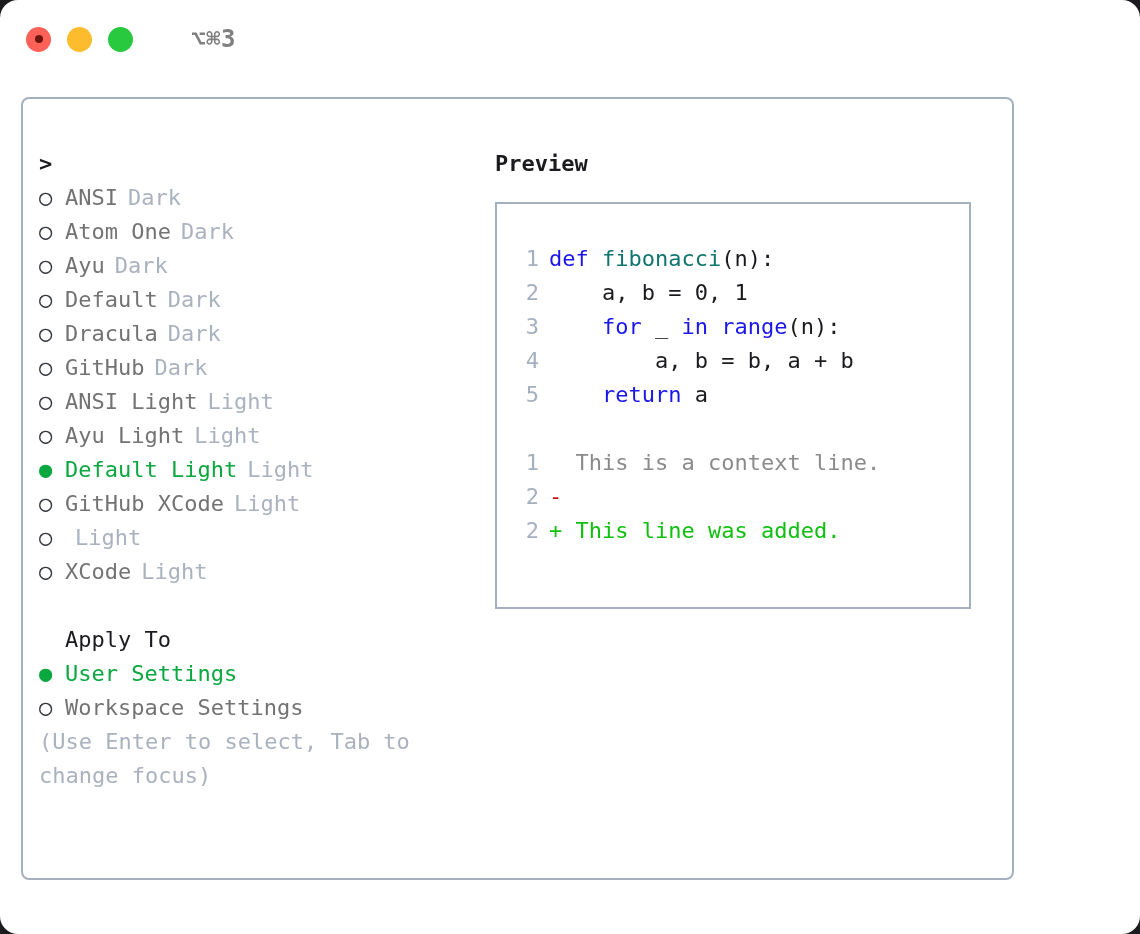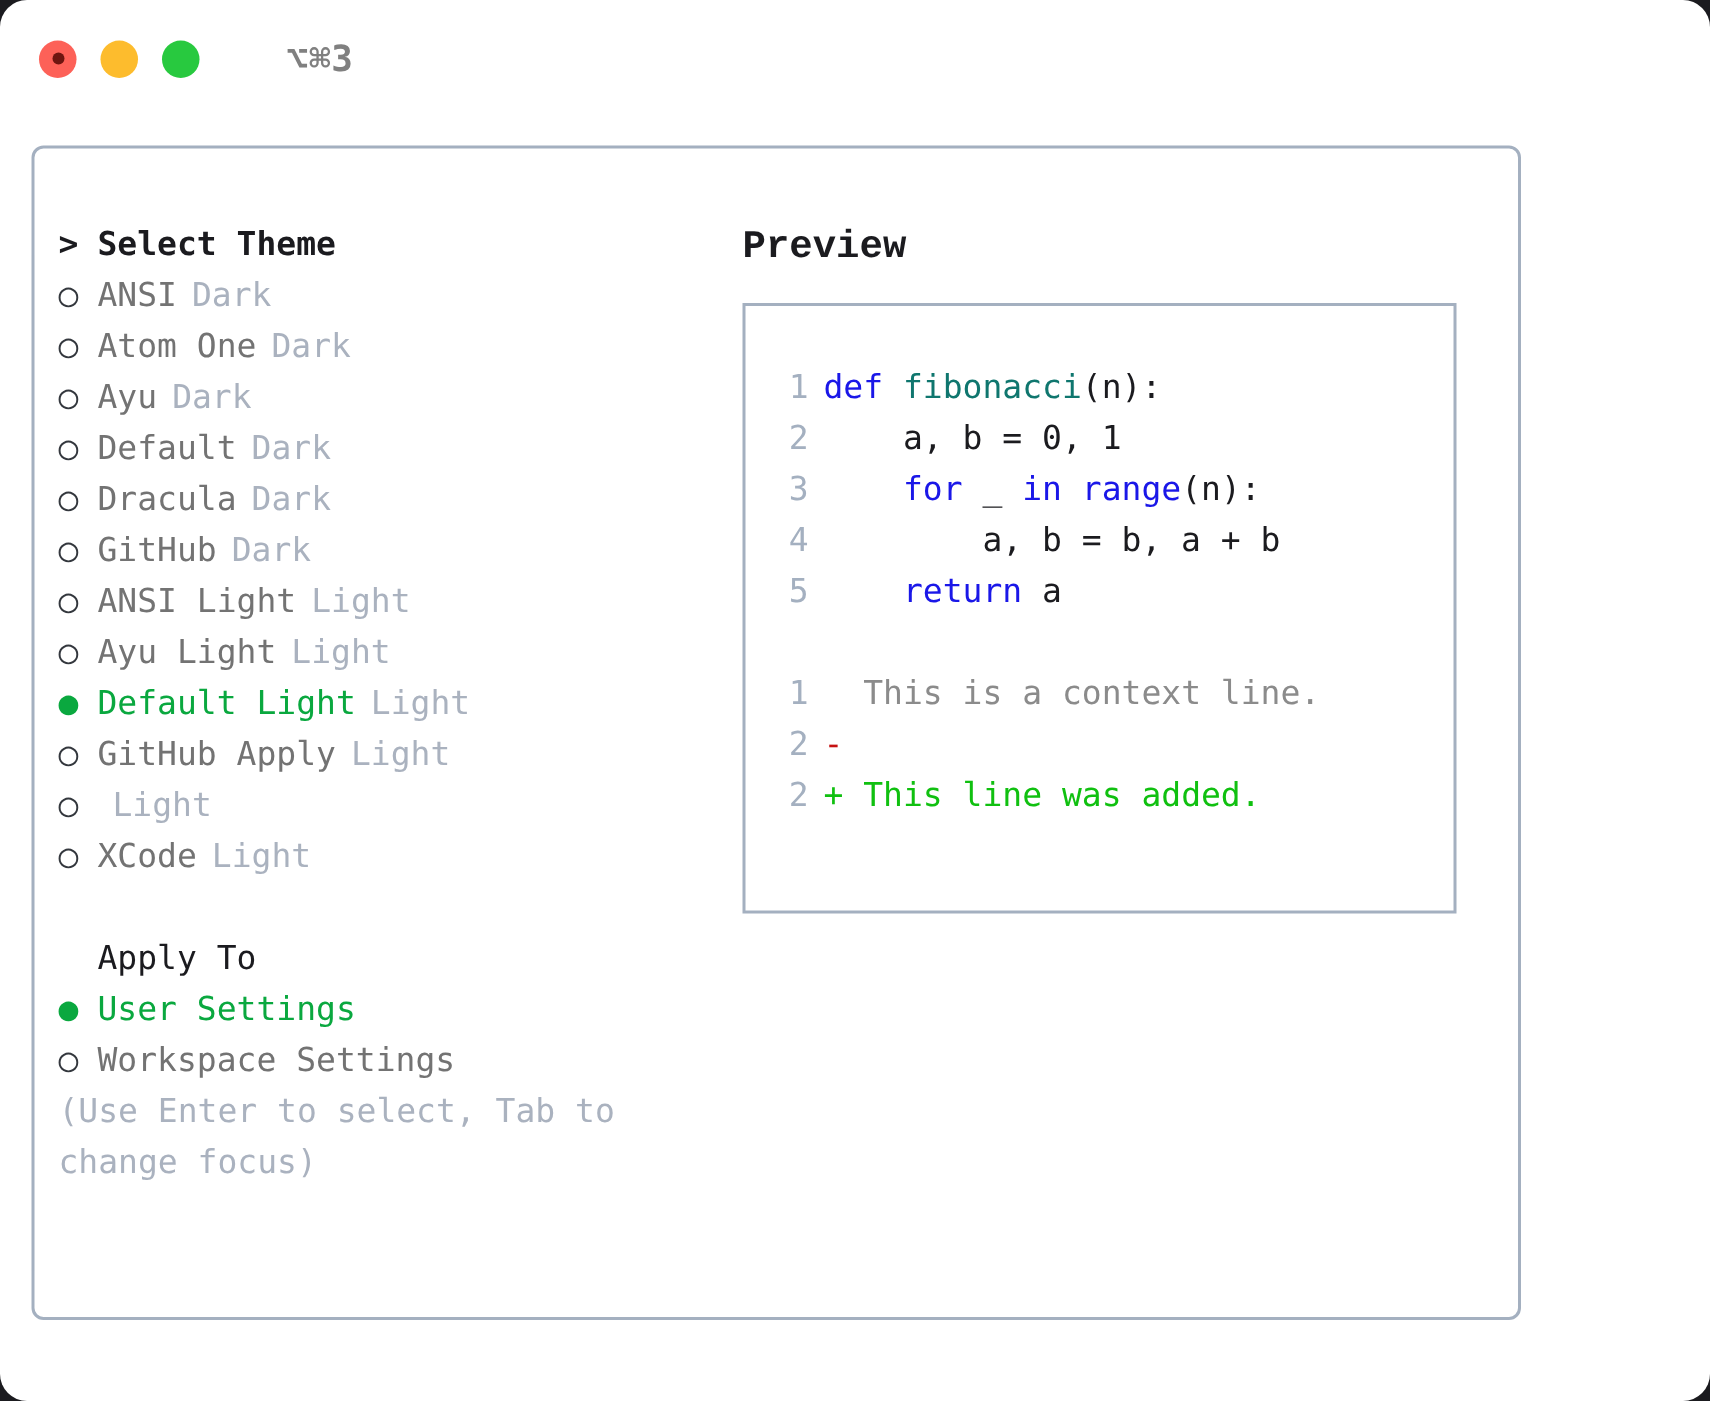--- a/index.html
+++ b/index.html
@@ -115,26 +115,25 @@
     width: 408px;
     white-space: pre-wrap;
   }
 
   
   #right-col {
     flex: 1;
     padding: 48px 0 0 2px;
   }
   #preview-title {
-    font-size: 26px;
+    font-size: 22px;
     font-weight: bold;
     color: #1b1b1f;
     line-height: 34px;
     white-space: pre;
-    font-family: Liberation Mono, monospace;
   }
   #code-box {
     margin-top: 21px;
     width: 476px;
     height: 407px;
     border: 2px solid #a4b0c0;
     background: #ffffff;
     padding: 38px 0 0 12px;
   }
   .code-line {
@@ -172,34 +171,33 @@
     <span id="shortcut">⌥⌘3</span>
   </div>
 
   <div id="panel">
     <div id="panel-inner">
 
       <div id="left-col">
 
         <div class="row header-row">
           <span class="marker">&gt;</span>
-          <span>Select Theme</span>
         </div>
 
         <div id="theme-items">
             <div class="row"><span class="marker off">○</span><span class="name">ANSI</span><span class="cat">Dark</span></div>
             <div class="row"><span class="marker off">○</span><span class="name">Atom One</span><span class="cat">Dark</span></div>
             <div class="row"><span class="marker off">○</span><span class="name">Ayu</span><span class="cat">Dark</span></div>
             <div class="row"><span class="marker off">○</span><span class="name">Default</span><span class="cat">Dark</span></div>
             <div class="row"><span class="marker off">○</span><span class="name">Dracula</span><span class="cat">Dark</span></div>
             <div class="row"><span class="marker off">○</span><span class="name">GitHub</span><span class="cat">Dark</span></div>
             <div class="row"><span class="marker off">○</span><span class="name">ANSI Light</span><span class="cat">Light</span></div>
             <div class="row"><span class="marker off">○</span><span class="name">Ayu Light</span><span class="cat">Light</span></div>
             <div class="row"><span class="marker on">●</span><span class="name sel">Default Light</span><span class="cat">Light</span></div>
-            <div class="row"><span class="marker off">○</span><span class="name">GitHub Apply</span><span class="cat">Light</span></div>
+            <div class="row"><span class="marker off">○</span><span class="name">GitHub XCode</span><span class="cat">Light</span></div>
             <div class="row"><span class="marker off">○</span><span class="cat">Light</span></div>
             <div class="row"><span class="marker off">○</span><span class="name">XCode</span><span class="cat">Light</span></div>
           </div>
 
         <div class="spacer-row"></div>
 
         <div id="apply-title">Apply To</div>
 
         <div id="apply-items">
             <div class="row"><span class="marker on">●</span><span class="name sel">User Settings</span></div>

